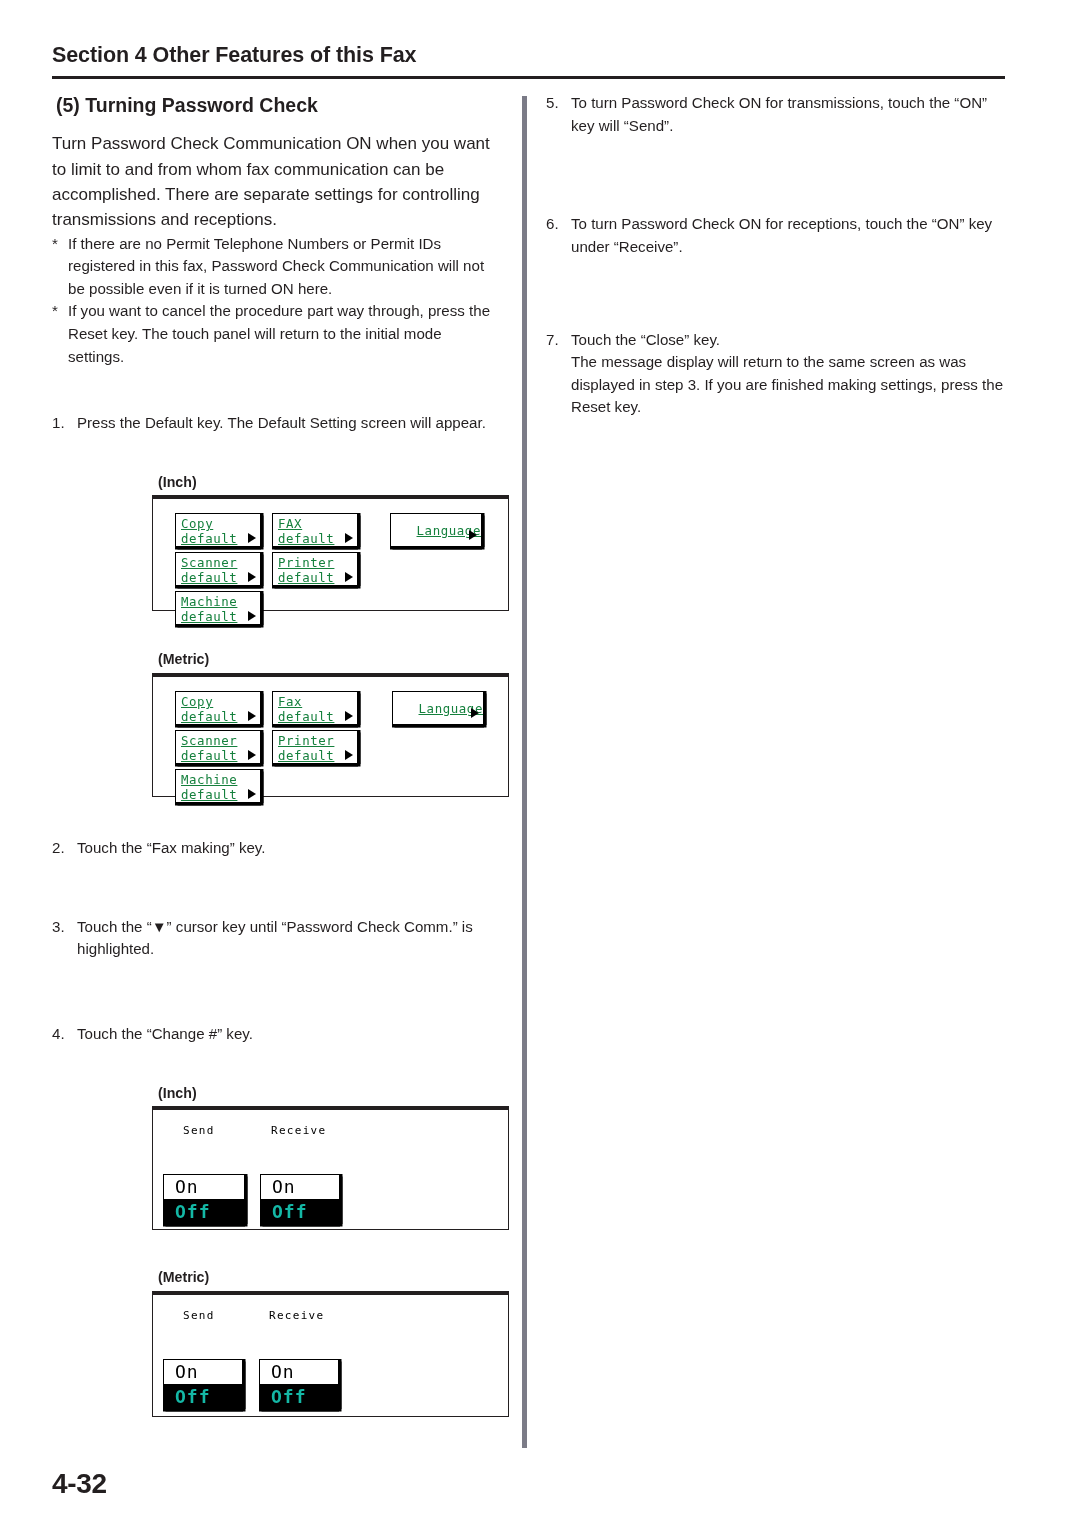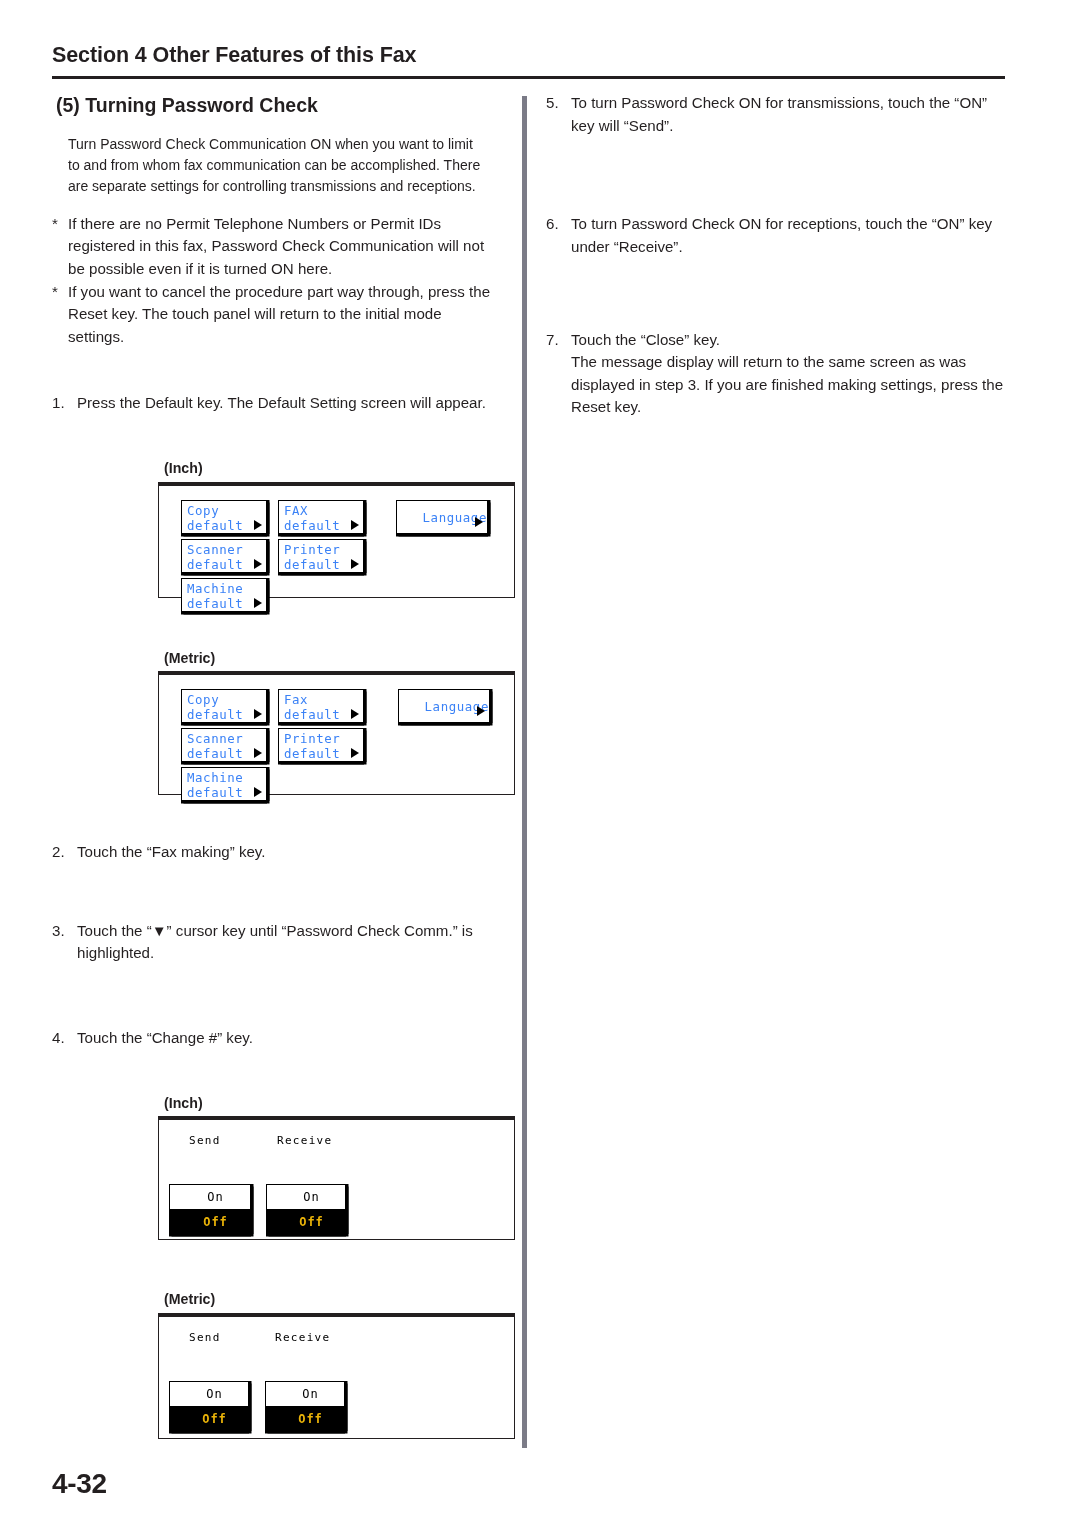--- a/index.html
+++ b/index.html
@@ -70,23 +70,23 @@
     line-height: 1.34;
     margin: 0 0 13px 4px;
   }
   .article-title .ln2 {
     display: block;
     padding-left: 28px;
   }
 
   
   .body-text {
-    font-size: 14px;
+    font-size: 17px;
     line-height: 1.495;
-    margin: 16px;
+    margin: 0;
   }
   .note {
     font-size: 15.1px;
     line-height: 1.495;
     position: relative;
     padding-left: 16px;
     margin: 0;
   }
   .note .star {
     position: absolute;
@@ -109,21 +109,21 @@
     display: block;
   }
   .sp-30 { height: 30px; }
   .sp-44 { height: 44px; }
   .sp-56 { height: 56px; }
   .sp-62 { height: 62px; }
   .sp-70 { height: 70px; }
   .sp-76 { height: 76px; }
 
   
-  .fig-block { margin: 16px; }
+  .fig-block { margin: 10px; }
   .unit-label {
     font-size: 14.2px;
     font-weight: bold;
     margin: 0 0 5px 96px;
     line-height: 1.1;
   }
 
   
   .lcd-panel {
     position: relative;
@@ -138,22 +138,23 @@
   .lcd-panel.onoff-screen  { height: 124px; }
 
   
   .lcd-key {
     position: absolute;
     box-sizing: border-box;
     background: #ffffff;
     border: 1.5px solid #000000;
     box-shadow: 2.5px 0 0 0 #000000, 0 2.5px 0 0 #000000, 2.5px 2.5px 0 0 #000000;
     font-family: "DejaVu Sans Mono", monospace;
-    color: #3b82f6;
+    color: #15803d;
     overflow: hidden;
+    text-decoration: underline;
   }
   .lcd-key .kline {
     display: block;
     font-size: 12.4px;
     line-height: 15px;
     letter-spacing: 0.6px;
     padding-left: 5px;
     white-space: nowrap;
   }
   .lcd-key .kline.l1 { padding-top: 2px; }
@@ -192,29 +193,28 @@
     font-family: "DejaVu Sans Mono", monospace;
     background: #ffffff;
     overflow: hidden;
   }
   .toggle .opt {
     display: block;
     box-sizing: border-box;
     height: 24px;
     line-height: 24px;
     padding-left: 11px;
-    font-size: 12px;
+    font-size: 18px;
     letter-spacing: 1px;
     white-space: nowrap;
-    text-align: center;
   }
   .toggle .opt.on  { background: #ffffff; color: #000000; }
   .toggle .opt.off {
     background: #000000;
-    color: #eab308;
+    color: #14b8a6;
     font-weight: bold;
     border-top: 1.5px solid #000000;
   }
 
   
   .page-number {
     position: absolute;
     left: 52px;
     top: 1468px;
     font-size: 28px;

